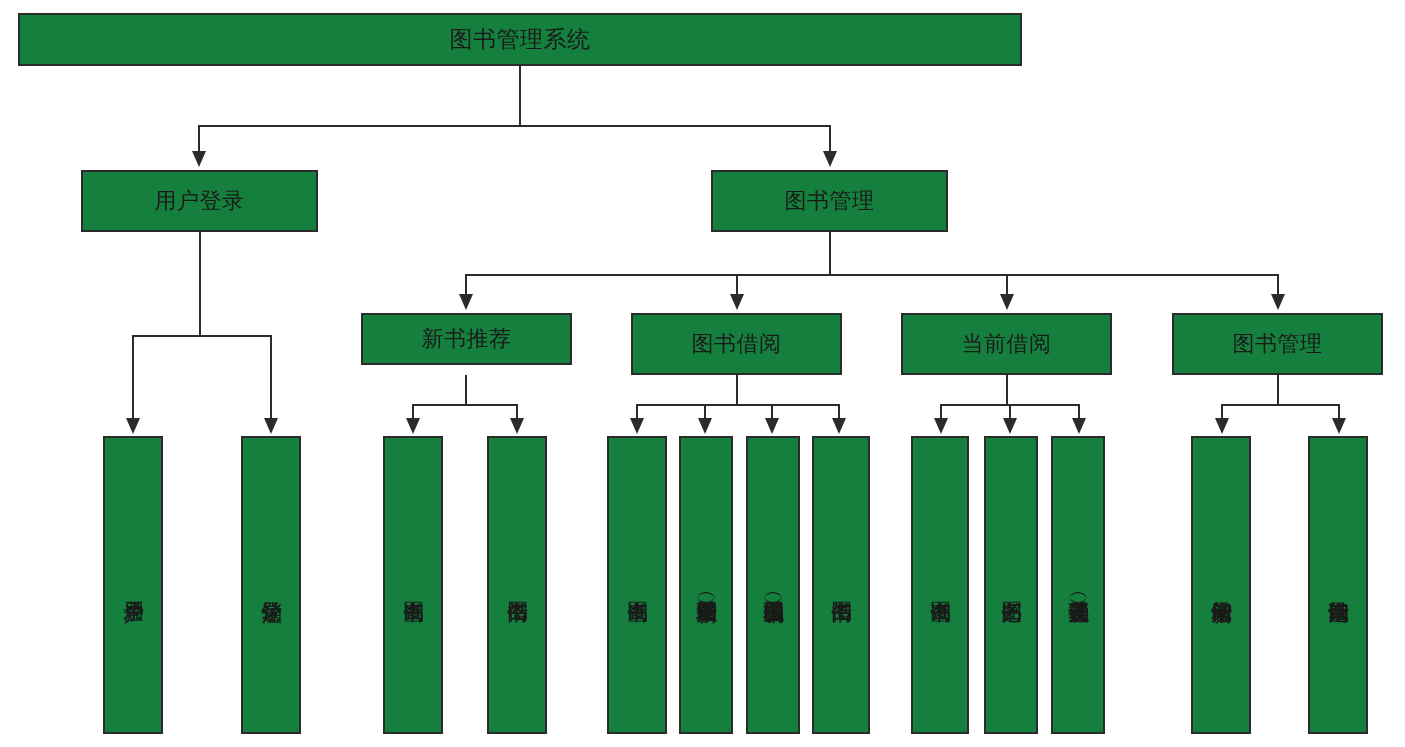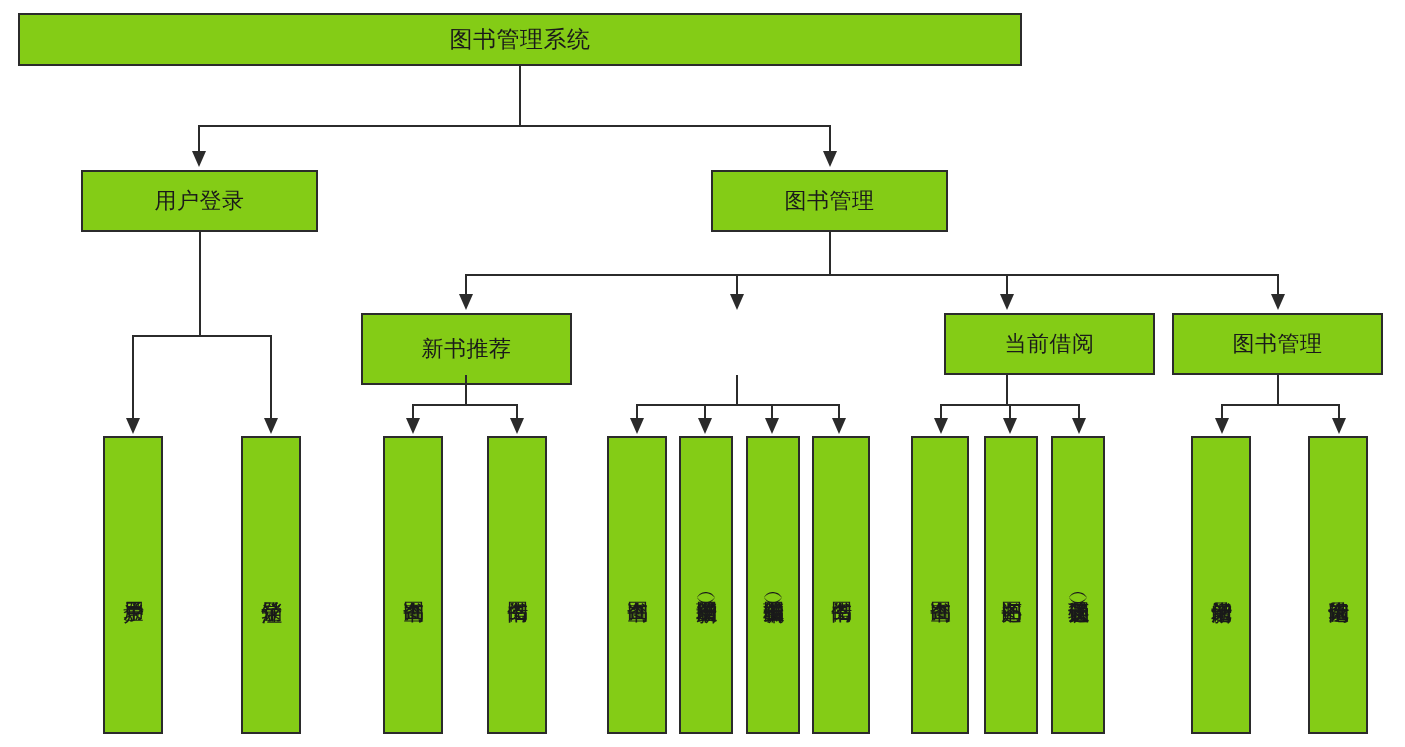--- a/index.html
+++ b/index.html
@@ -14,21 +14,21 @@
     position: relative;
     width: 1405px;
     height: 747px;
     background: #ffffff;
     overflow: hidden;
   }
   .node {
     position: absolute;
     box-sizing: border-box;
     border: 2px solid #2b2b2b;
-    background: #84cc16;
+    background: #15803d;
     display: flex;
     align-items: center;
     justify-content: center;
     color: #1a1a1a;
   }
   .node.horiz {
     font-size: 22px;
     letter-spacing: 0.5px;
   }
   .node.vert {
@@ -106,24 +106,27 @@
   <div class="edge h" style="left:466px; top:274px; width:812px;"></div>
   <div class="edge v" style="left:465px; top:274px; height:22px;"></div>
   <div class="arrow" style="left:459px; top:294px;"></div>
   <div class="edge v" style="left:736px; top:274px; height:22px;"></div>
   <div class="arrow" style="left:730px; top:294px;"></div>
   <div class="edge v" style="left:1006px; top:274px; height:22px;"></div>
   <div class="arrow" style="left:1000px; top:294px;"></div>
   <div class="edge v" style="left:1277px; top:274px; height:22px;"></div>
   <div class="arrow" style="left:1271px; top:294px;"></div>
 
-  <div class="node horiz" style="left:361px; top:313px; width:211px; height:72px;justify-content:center;">
+  <div class="node horiz" style="left:361px; top:313px; width:211px; height:52px;justify-content:center;">
     <span class="lbl">新书推荐</span>
   </div>
-  <div class="node horiz" style="left:944px; top:313px; width:211px; height:62px;">
+  <div class="node horiz" style="left:631px; top:313px; width:211px; height:62px;">
+    <span class="lbl">图书借阅</span>
+  </div>
+  <div class="node horiz" style="left:901px; top:313px; width:211px; height:62px;">
     <span class="lbl">当前借阅</span>
   </div>
   <div class="node horiz" style="left:1172px; top:313px; width:211px; height:62px;">
     <span class="lbl">图书管理</span>
   </div>
 
   <div class="edge v" style="left:465px; top:375px; height:29px;"></div>
   <div class="edge h" style="left:413px; top:404px; width:105px;"></div>
   <div class="edge v" style="left:412px; top:404px; height:16px;"></div>
   <div class="arrow" style="left:406px; top:418px;"></div>

